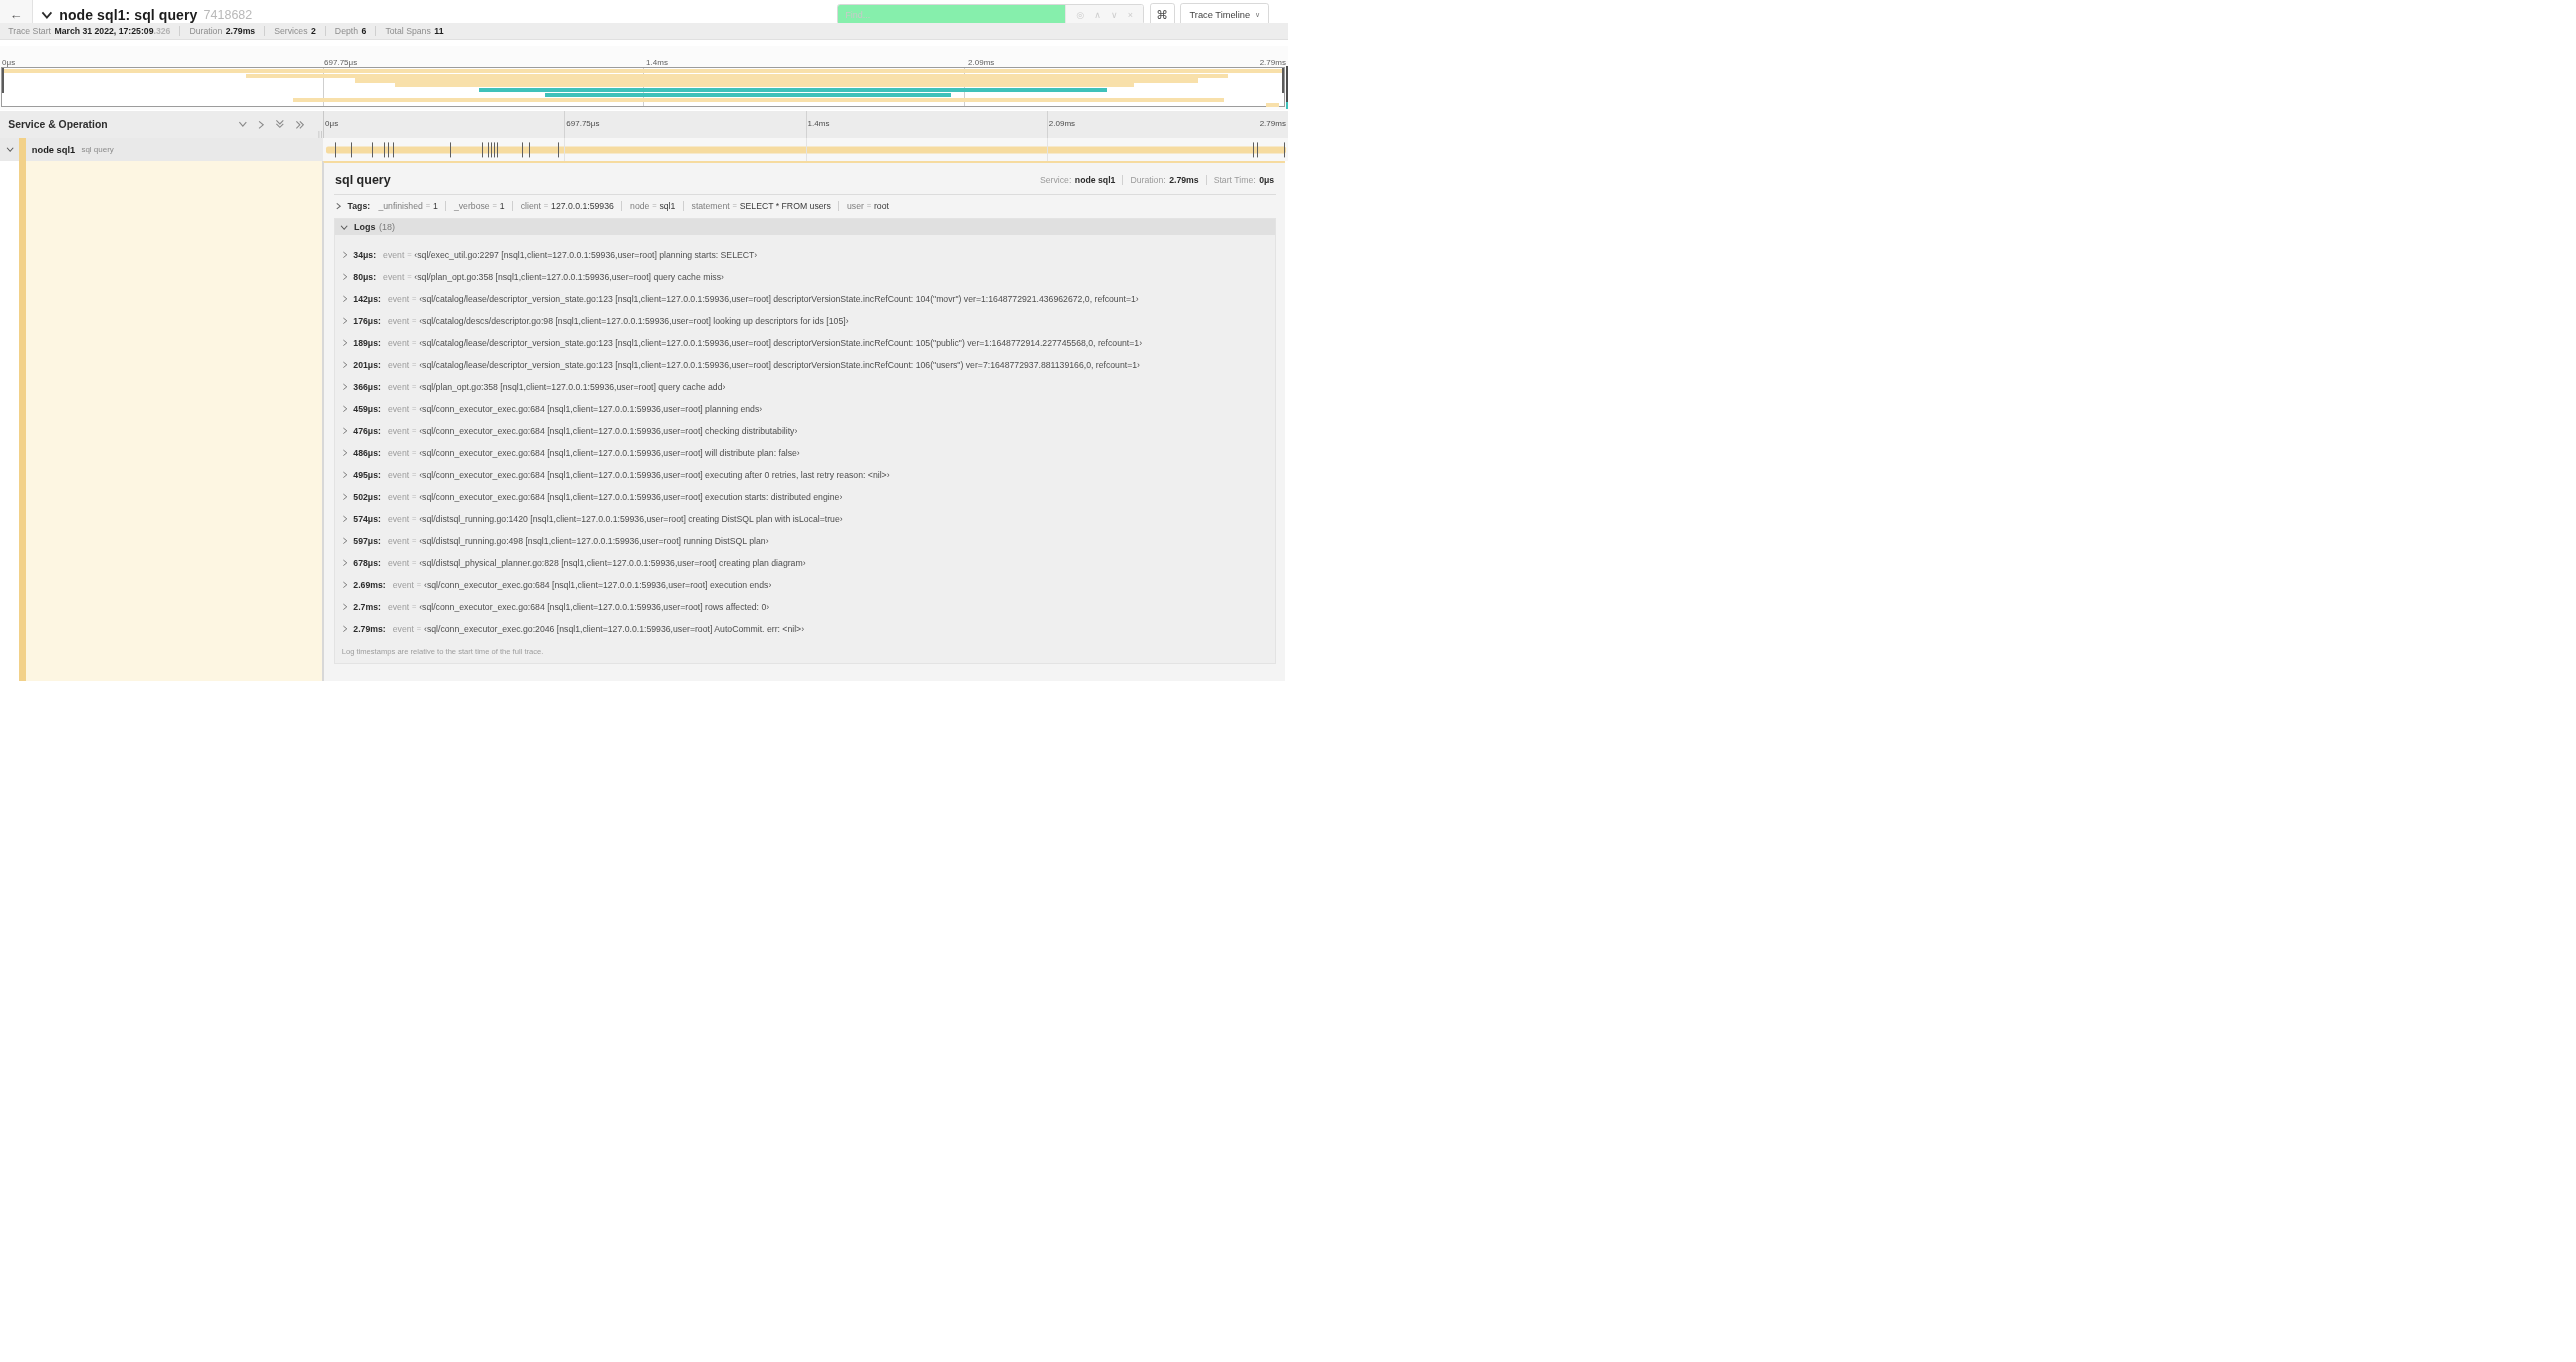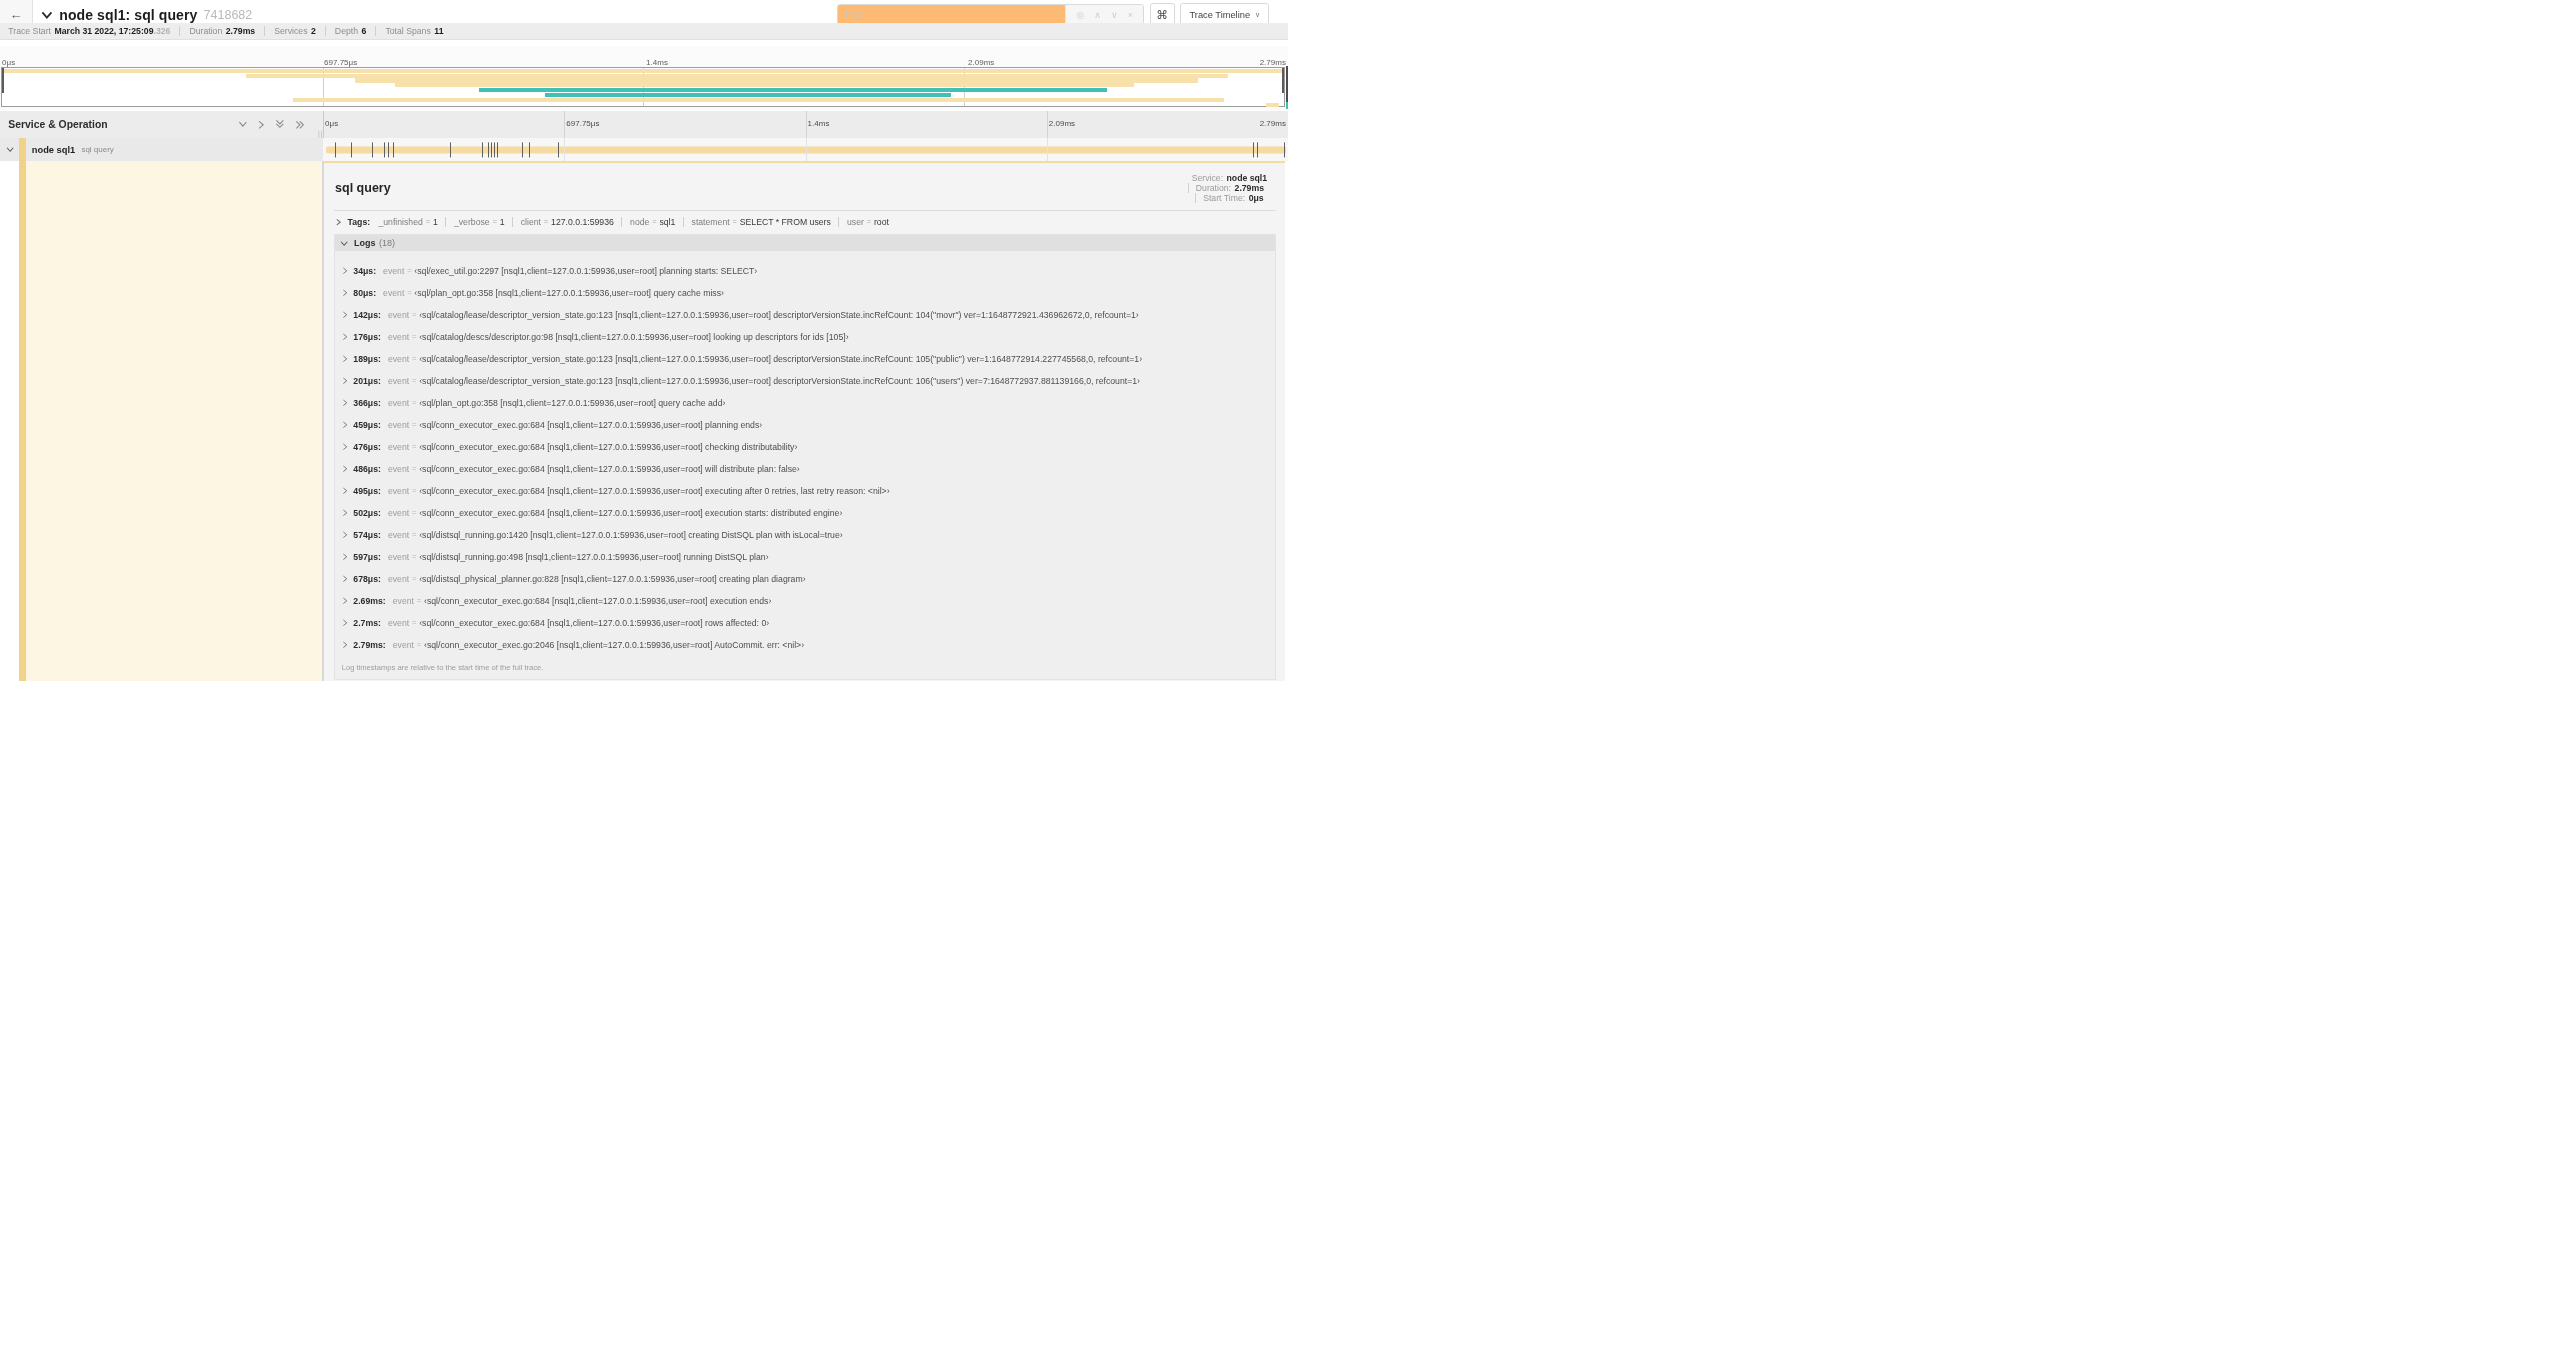--- a/index.html
+++ b/index.html
@@ -9,21 +9,21 @@
   
   .top-header { position:absolute; top:0; left:0; width:100%; height:29px; background:#fff; display:flex; align-items:center; }
   .back-strip { width:33px; height:29px; background:#f7f7f7; border-right:0.7px solid #e2e2e2; display:flex; align-items:center; justify-content:center; cursor:pointer; }
   .back-arrow { font-size:13px; color:#555; }
   .title-wrap { display:flex; align-items:center; margin-left:8.3px; flex:1; min-width:0; }
   .collapse-chev { margin-right:6.2px; display:flex; align-items:center; cursor:pointer; }
   .trace-title { font-size:14px; font-weight:bold; color:#1c1c1c; letter-spacing:0.1px; }
   .trace-id { font-size:12.5px; color:#b9b9b9; margin-left:6.2px; }
   .header-right { display:flex; align-items:center; gap:5.5px; margin-right:18.7px; }
   .find-group { display:flex; width:307px; height:21.5px; border:0.7px solid #d9d9d9; border-radius:2.8px; overflow:hidden; background:#fff; }
-  .find-input { flex:1; border:none; outline:none; padding:0 7px; font-size:9px; color:#444; background:#fdba74; }
+  .find-input { flex:1; border:none; outline:none; padding:0 7px; font-size:9px; color:#444; background:#86efac; }
   .find-input::placeholder { color:#c9c9c9; }
   .find-icons { width:78px; background:#f6f6f6; border-left:0.7px solid #e6e6e6; display:flex; align-items:center; justify-content:space-evenly; }
   .find-icons span { color:#ccc; font-size:9px; cursor:default; }
   .sq-btn { height:23.5px; background:#fff; border:0.7px solid #d9d9d9; border-radius:2.8px; display:flex; align-items:center; justify-content:center; cursor:pointer; }
   .kbd-btn { width:25px; font-size:11.8px; color:#4a4a4a; font-family:"DejaVu Sans",sans-serif; }
   .view-btn { padding:0 8.3px; font-size:9.3px; color:#434343; gap:4.8px; }
   .view-btn .vchev { font-size:7px; color:#777; }
 
   
   .summary-bar { position:absolute; top:23px; left:0; width:100%; height:17.3px; background:#ededed; border-bottom:0.7px solid #e0e0e0; display:flex; align-items:center; font-size:8.7px; padding-left:8.3px; }
@@ -70,21 +70,21 @@
   .log-tick { position:absolute; top:50%; transform:translateY(-50%); width:0.7px; height:15.2px; background:#5f5f5f; }
 
   
   .left-col { position:absolute; top:161px; left:0; width:323px; bottom:0; background:#fff; }
   .left-col .stripe { position:absolute; left:18.7px; top:0; bottom:0; width:7px; background:#f2d189; }
   .left-col .cream { position:absolute; left:26px; right:0; top:0; bottom:0; background:#fdf6e2; border-right:0.7px solid #d8d8d8; }
 
   .detail-panel { position:absolute; left:323px; right:2.8px; top:161px; bottom:0; background:#f4f4f4; border-top:2.8px solid #f6db9f; border-left:0.7px solid #d8d8d8; padding:5.5px 9.7px 0 9.7px; overflow:hidden; }
   .dp-head { display:flex; align-items:center; justify-content:space-between; padding:4.2px 1.4px 7px 1.4px; border-bottom:0.7px solid #dcdcdc; }
   .dp-title { font-size:12.5px; font-weight:bold; color:#262626; }
-  .dp-meta { display:flex; align-items:center; font-size:8.7px;flex-direction:column; }
+  .dp-meta { display:flex; align-items:center; font-size:8.7px; }
   .meta-item { display:flex; align-items:center; padding:0 7px; }
   .meta-item:last-child { padding-right:0; }
   .meta-item + .meta-item { border-left:0.7px solid #d0d0d0; }
   .meta-label { color:#9a9a9a; margin-right:3.5px; }
   .meta-value { color:#2b2b2b; font-weight:bold; }
 
   .tags-row { display:flex; align-items:center; padding:6.2px 1.4px 5.5px 1.4px; font-size:8.7px; flex-wrap:nowrap; }
   .tags-chev { margin-right:5.5px; display:flex; }
   .tags-label { font-weight:bold; color:#2e2e2e; margin-right:8.3px; }
   .tag-item { display:flex; align-items:center; padding:0 7.6px; white-space:nowrap; }

